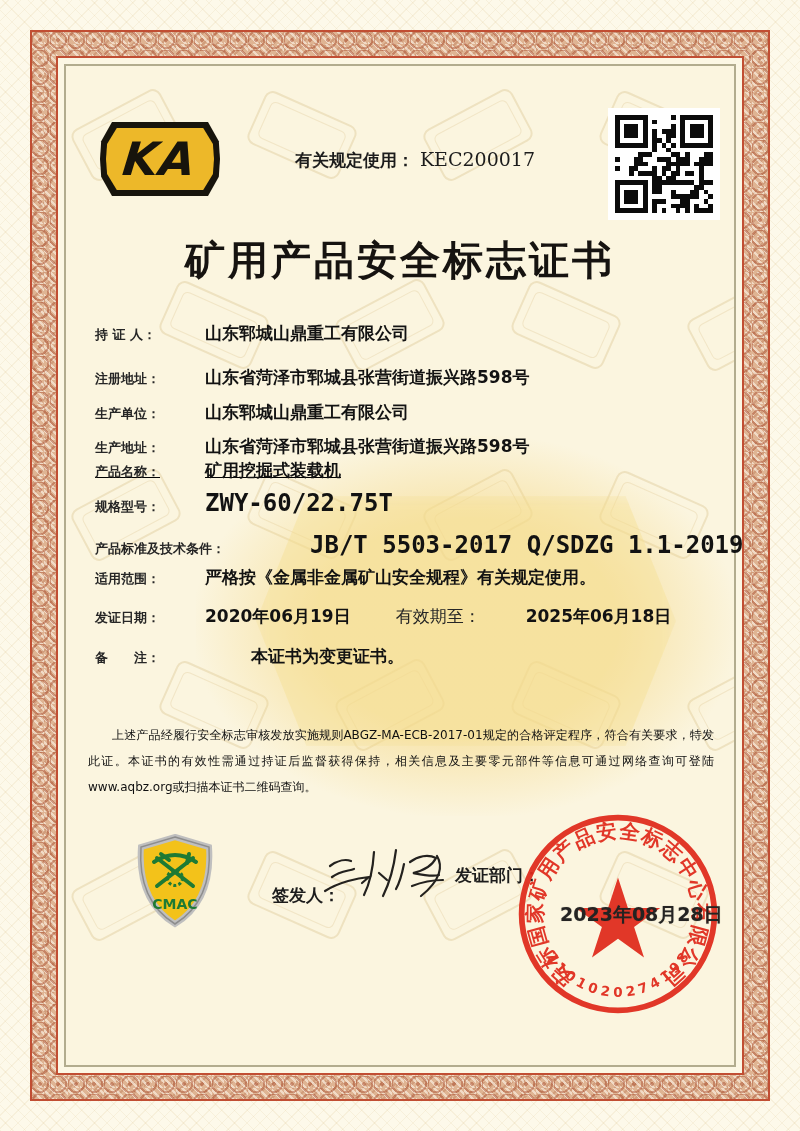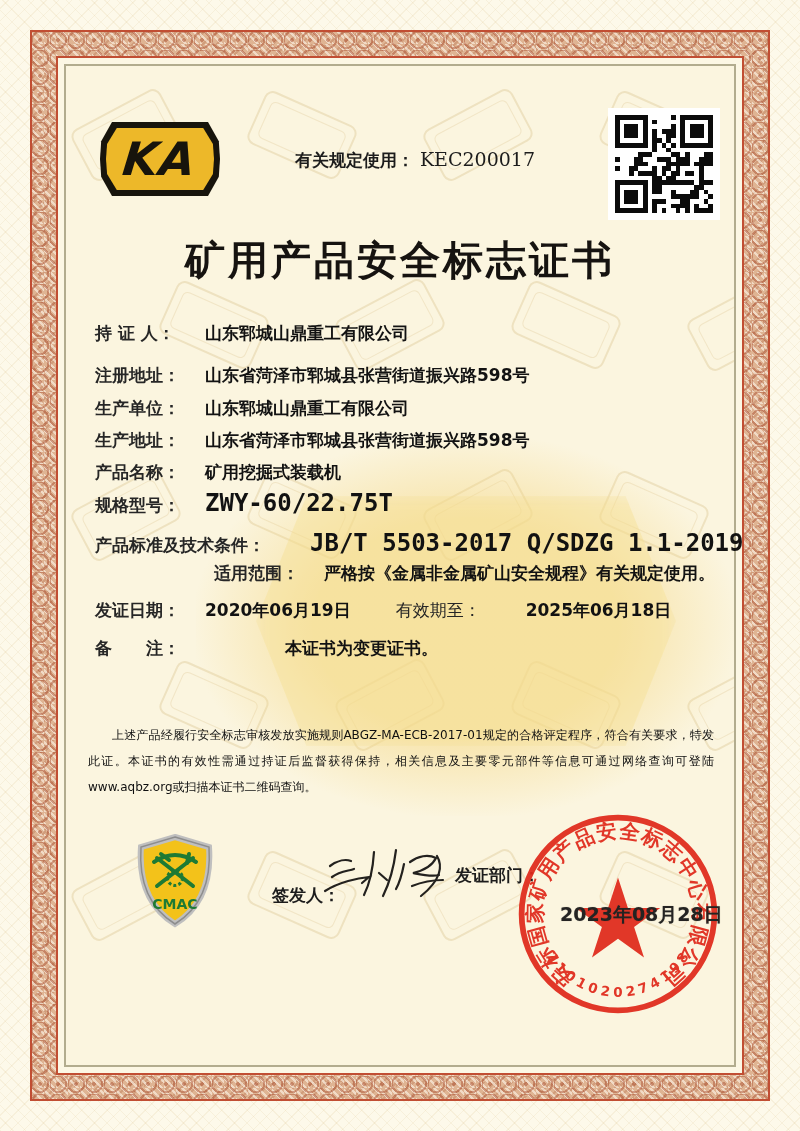--- a/index.html
+++ b/index.html
@@ -91,30 +91,30 @@
   .qr-grid i.b{background:#0b0b0b;}
   
   .title{
     left:0;top:233px;width:800px;text-align:center;
     font-family:"DejaVu Serif","Liberation Serif",serif;
     font-weight:bold;font-size:40px;color:#161310;letter-spacing:3px;white-space:nowrap;
   }
   
   .rows{left:95px;top:322px;width:620px;}
   .row{display:flex;align-items:baseline;line-height:22px;white-space:nowrap;}
-  .row .lbl{font-weight:bold;font-size:17px;color:#262626;flex:0 0 110px;}
+  .row .lbl{font-weight:bold;font-size:13px;color:#262626;flex:0 0 110px;}
   .row .lbl.wide{flex:0 0 215px;}
   .row .val{font-weight:bold;font-size:17px;color:#121212;}
   .row .val.mono{font-family:"DejaVu Sans Mono","Liberation Mono",monospace;font-size:24px;letter-spacing:0;}
   .row .lbl2{font-weight:normal;font-size:17px;color:#262626;margin-left:45px;flex:0 0 88px;}
   .row .val2{font-weight:bold;font-size:17px;color:#121212;margin-left:42px;}
   .row.r2{margin-top:20px;} .row.r3{margin-top:11px;} .row.r4{margin-top:10px;}
-  .row.r5{margin-top:10px;} .row.r6{margin-top:9px;}  .row.r7{margin-top:16px;justify-content:space-between;}
-  .row.r8{margin-top:6px;justify-content:flex-end;}  .row.r9{margin-top:15px;} .row.r10{margin-top:16px;}
-  .row .val.centered{margin-left:80px;text-align:right;}
+  .row.r5{text-decoration:underline;} .row.r6{margin-top:9px;}  .row.r7{margin-top:16px;justify-content:space-between;}
+  .row.r8{margin-top:6px;}  .row.r9{margin-top:15px;} .row.r10{margin-top:16px;}
+  .row .val.centered{margin-left:46px;text-align:right;}
   
   .para{
     left:88px;top:722px;width:626px;
     font-weight:normal;font-size:12px;line-height:26px;color:#101010;
     text-align:justify;text-indent:2em;
   }
   
   .cmac{left:130px;top:834px;width:90px;height:94px;}
   .signer{left:272px;top:884px;font-weight:bold;font-size:17px;color:#1c1c1c;white-space:nowrap;}
   .sig{left:322px;top:836px;width:124px;height:70px;}

